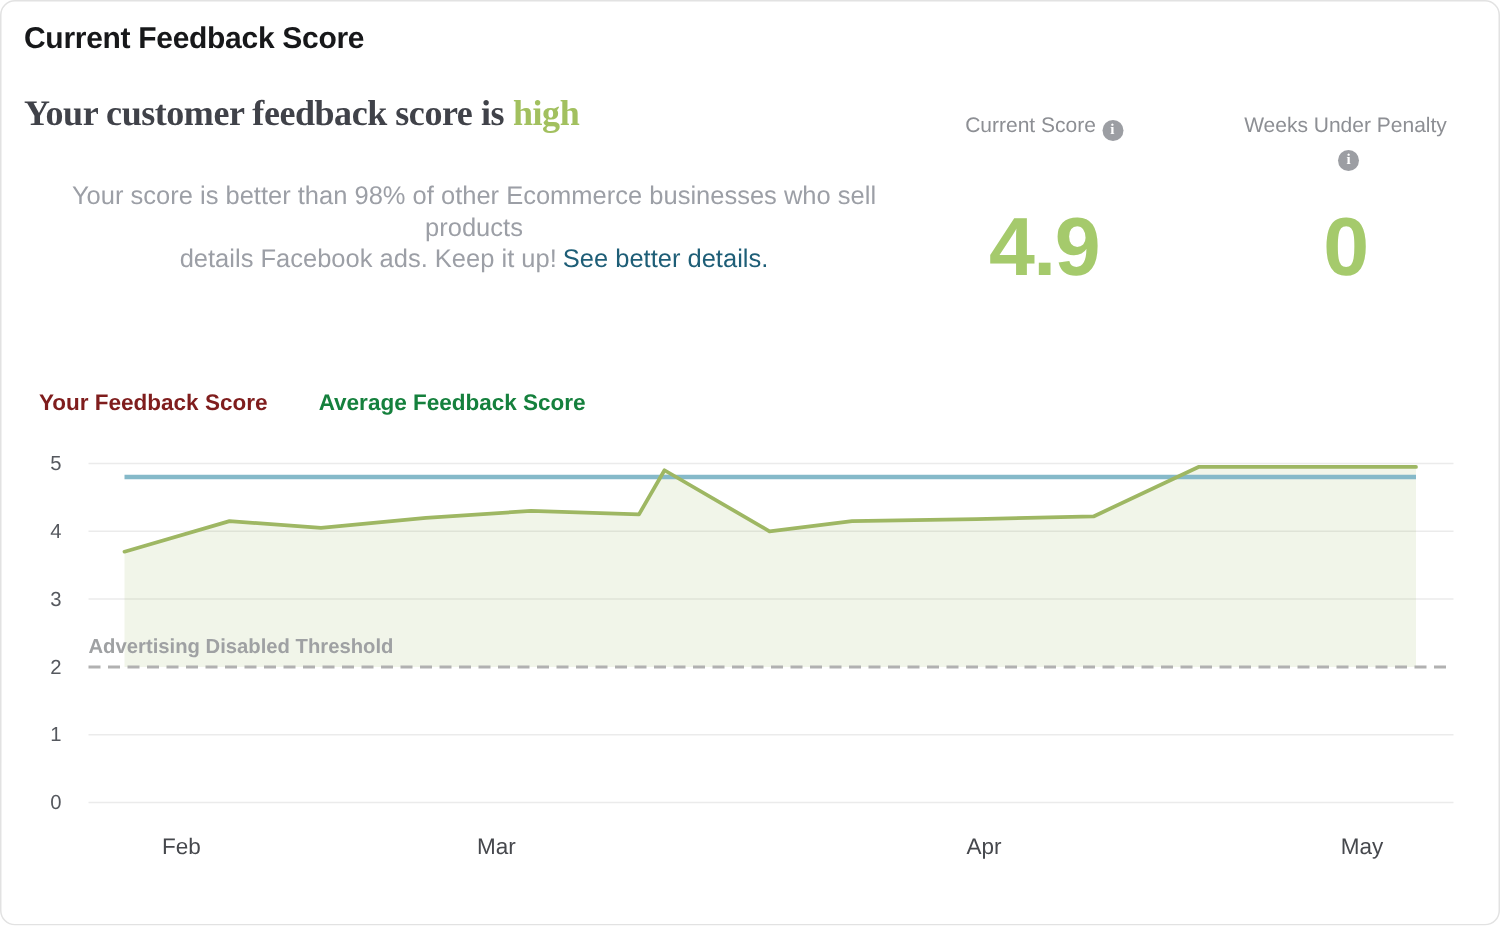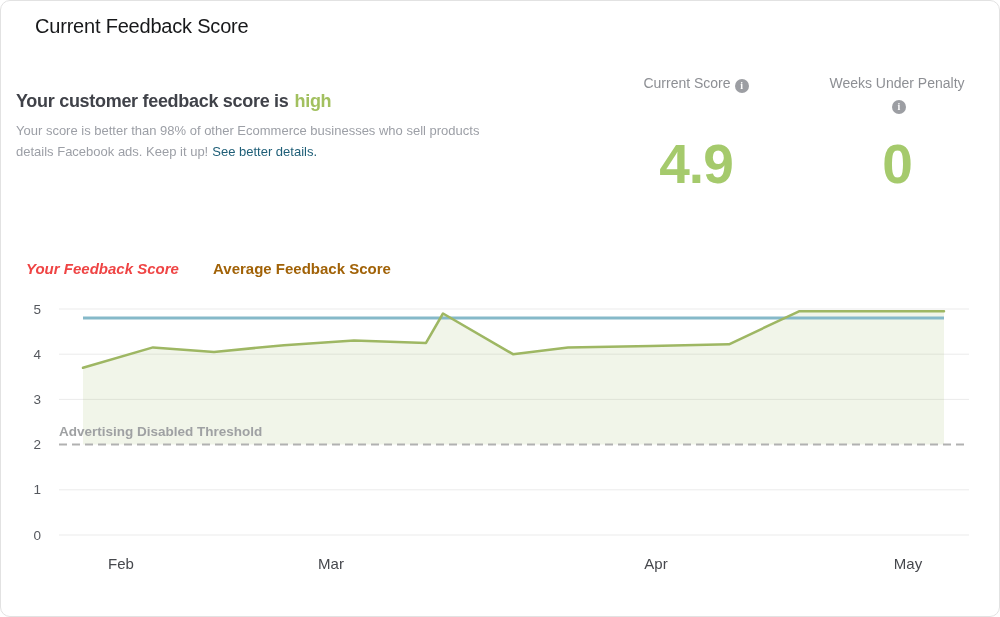--- a/index.html
+++ b/index.html
@@ -11,34 +11,35 @@
   .card {
     position: relative;
     width: 1000px; height: 617px;
     background: #fff;
     border: 1px solid #e2e2e2;
     border-radius: 10px;
     overflow: hidden;
   }
   .page-title {
     position: absolute; left: 15px; top: 14px;
-    font-size: 20px; font-weight: normal; color: #17181a;
+    font-size: 20px; font-weight: bold; color: #17181a;
     letter-spacing: -0.2px;
-    margin-left: 19px;
   }
   .status-heading {
-    position: absolute; left: 15px; top: 90px;
-    font-size: 18px; font-weight: bold; color: #404249;
+    position: absolute; left: 15px; top: 62px;
+    font-size: 24px; font-weight: bold; color: #404249;
     letter-spacing: -0.3px;
+    font-family: Liberation Serif, serif;
   }
   .status-heading .highlight { color: var(--green-text, #a2c05f); margin-left: 6px; }
   .desc {
     position: absolute; left: 15px; top: 119px;
-    font-size: 13px; line-height: 21px; color: #9c9fa6;
+    font-size: 17px; line-height: 21px; color: #9c9fa6;
     width: 600px;
+    text-align: center;
   }
   .desc a {
     color: var(--link, #1e5e77); text-decoration: none; margin-left: 4px;
   }
   .stat {
     position: absolute; top: 74px; width: 210px; text-align: center;
   }
   .stat-1 { left: 590px; }
   .stat-2 { left: 791px; }
   .stat-label {
@@ -95,22 +96,22 @@
 
   <div class="stat stat-2">
     <div class="stat-label">Weeks Under Penalty</div>
     <div class="icon-row">
       <span class="info-icon">i</span>
     </div>
     <div class="stat-value">0</div>
   </div>
 
   <div class="legend">
-    <span class="legend-item" style="color: #ef4444; font-style: italic;">Your Feedback Score</span>
-    <span class="legend-item" style="color: #a16207;">Average Feedback Score</span>
+    <span class="legend-item" style="color: #7f1d1d;">Your Feedback Score</span>
+    <span class="legend-item" style="color: #15803d;">Average Feedback Score</span>
   </div>
 
   <div class="chart-wrap">
     <svg id="chart-svg" width="1000" height="320" viewBox="0 0 1000 320">
         <line x1="58" x2="968" y1="20" y2="20" stroke="#ebebeb" stroke-width="1"></line>
         <text x="40" y="24.5" text-anchor="end" class="ytick">5</text>
         <line x1="58" x2="968" y1="65.2" y2="65.2" stroke="#ebebeb" stroke-width="1"></line>
         <text x="40" y="69.7" text-anchor="end" class="ytick">4</text>
         <line x1="58" x2="968" y1="110.4" y2="110.4" stroke="#ebebeb" stroke-width="1"></line>
         <text x="40" y="114.9" text-anchor="end" class="ytick">3</text>

